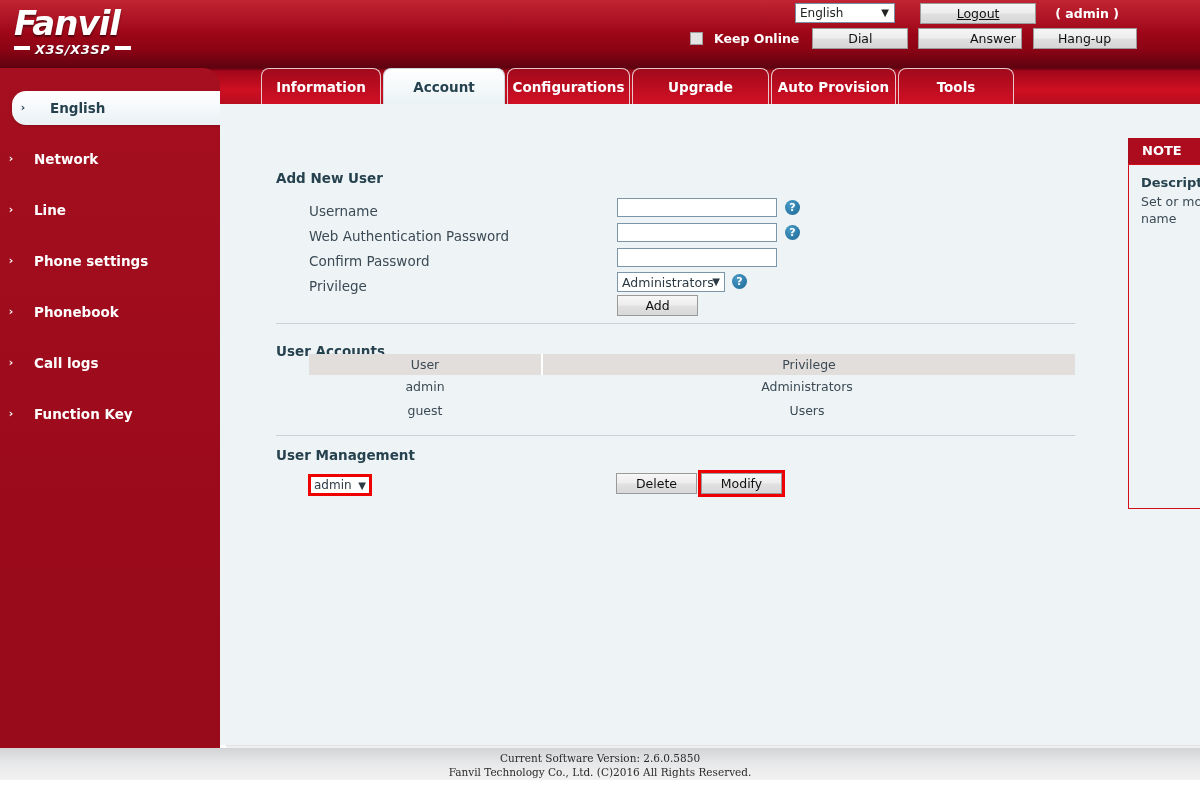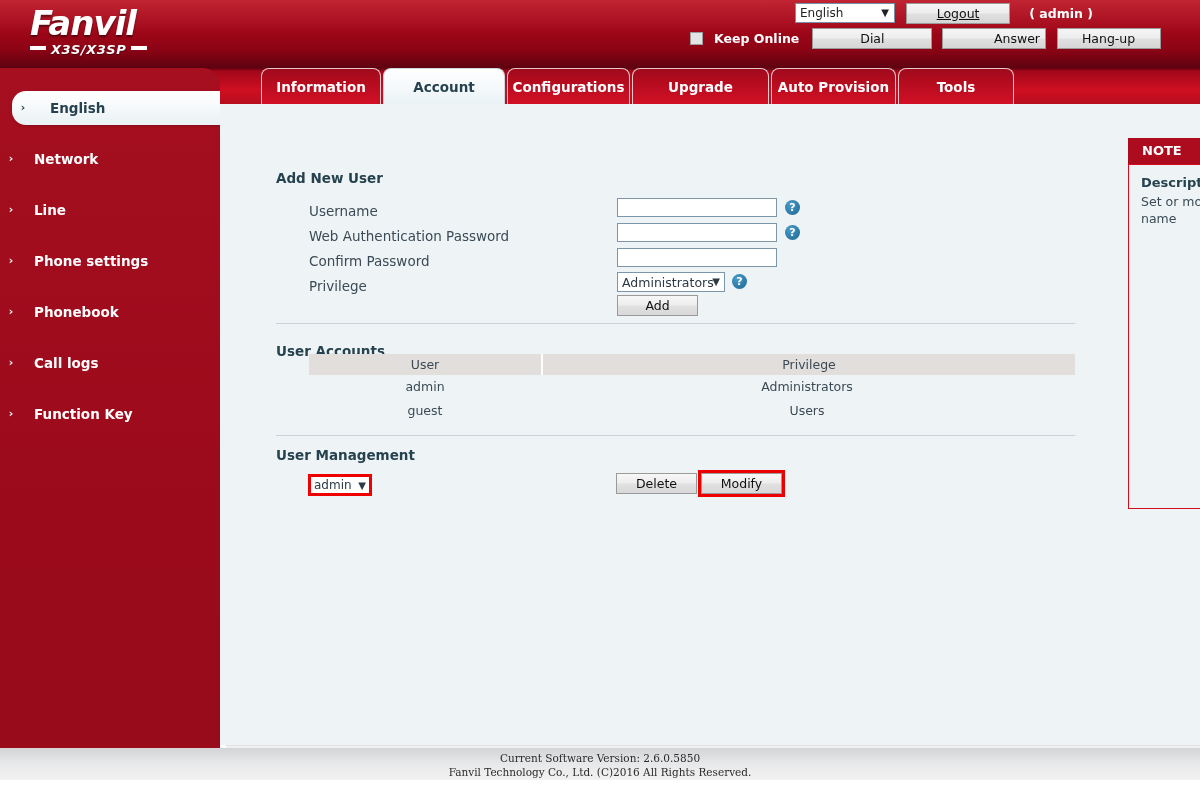--- a/index.html
+++ b/index.html
@@ -16,21 +16,21 @@
     position: absolute; left: 0; top: 0; width: 1200px; height: 68px;
     background: linear-gradient(to bottom, #ba0c1c 0%, #a30718 40%, #8d0415 72%, #5e0210 100%);
     overflow: hidden;
   }
   .header-sheen {
     position: absolute; left: 0; top: 0; width: 1200px; height: 34px;
     background: linear-gradient(to bottom, rgba(255,255,255,0.10), rgba(255,255,255,0.0));
     pointer-events: none;
   }
   .logo-wrap {
-    position: absolute; left: 30px; top: 6px; width: 150px; height: 56px;
+    position: absolute; left: 14px; top: 6px; width: 150px; height: 56px;
   }
   .logo-text {
     font-family: "DejaVu Sans", sans-serif;
     font-weight: bold; font-style: italic;
     font-size: 34px; line-height: 34px; color: #ffffff;
     letter-spacing: -1px;
     text-shadow: 0 2px 2px rgba(0,0,0,0.45);
   }
   .logo-model {
     margin-top: 2px;
@@ -60,22 +60,22 @@
 
   .btn {
     display: inline-block; vertical-align: top;
     height: 21px; line-height: 19px; text-align: center;
     font-family: "DejaVu Sans", sans-serif; font-size: 12.5px; color: #101010;
     background: linear-gradient(to bottom, #f5f5f5 0%, #ededed 48%, #e0e0e0 52%, #d6d6d6 100%);
     border: 1px solid #9a9a9a;
     box-sizing: border-box;
     cursor: default;
   }
-  .btn-logout { width: 104px; margin-left: 6px; text-decoration: underline; }
-  .btn-dial   { width: 120px; }
+  .btn-logout { width: 116px; margin-left: 20px; text-decoration: underline; }
+  .btn-dial   { width: 96px; }
   .btn-answer { width: 104px; margin-left: 5px; padding-left: 45px; }
   .btn-hangup { width: 104px; margin-left: 5px; }
 
   .admin-label {
     display: inline-block; vertical-align: top;
     margin-left: 14px; color: #ffffff; font-size: 12.5px; font-weight: bold;
     line-height: 21px;
   }
   .keeponline-box {
     display: inline-block; vertical-align: top;

